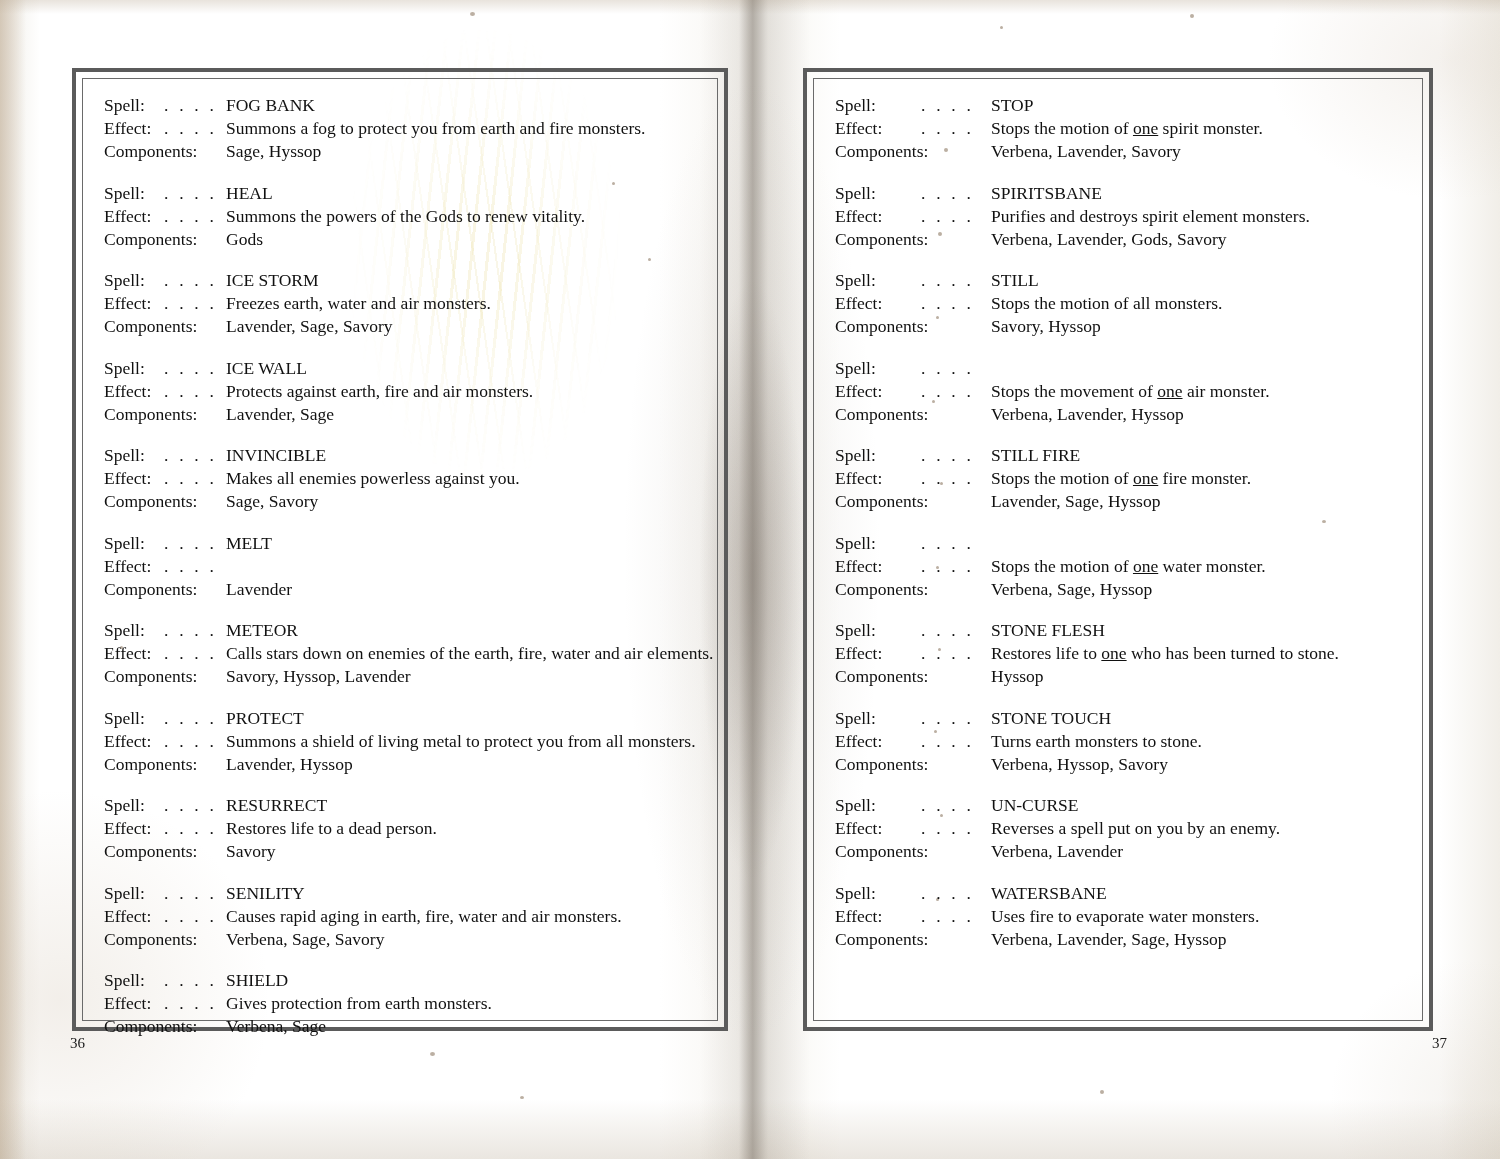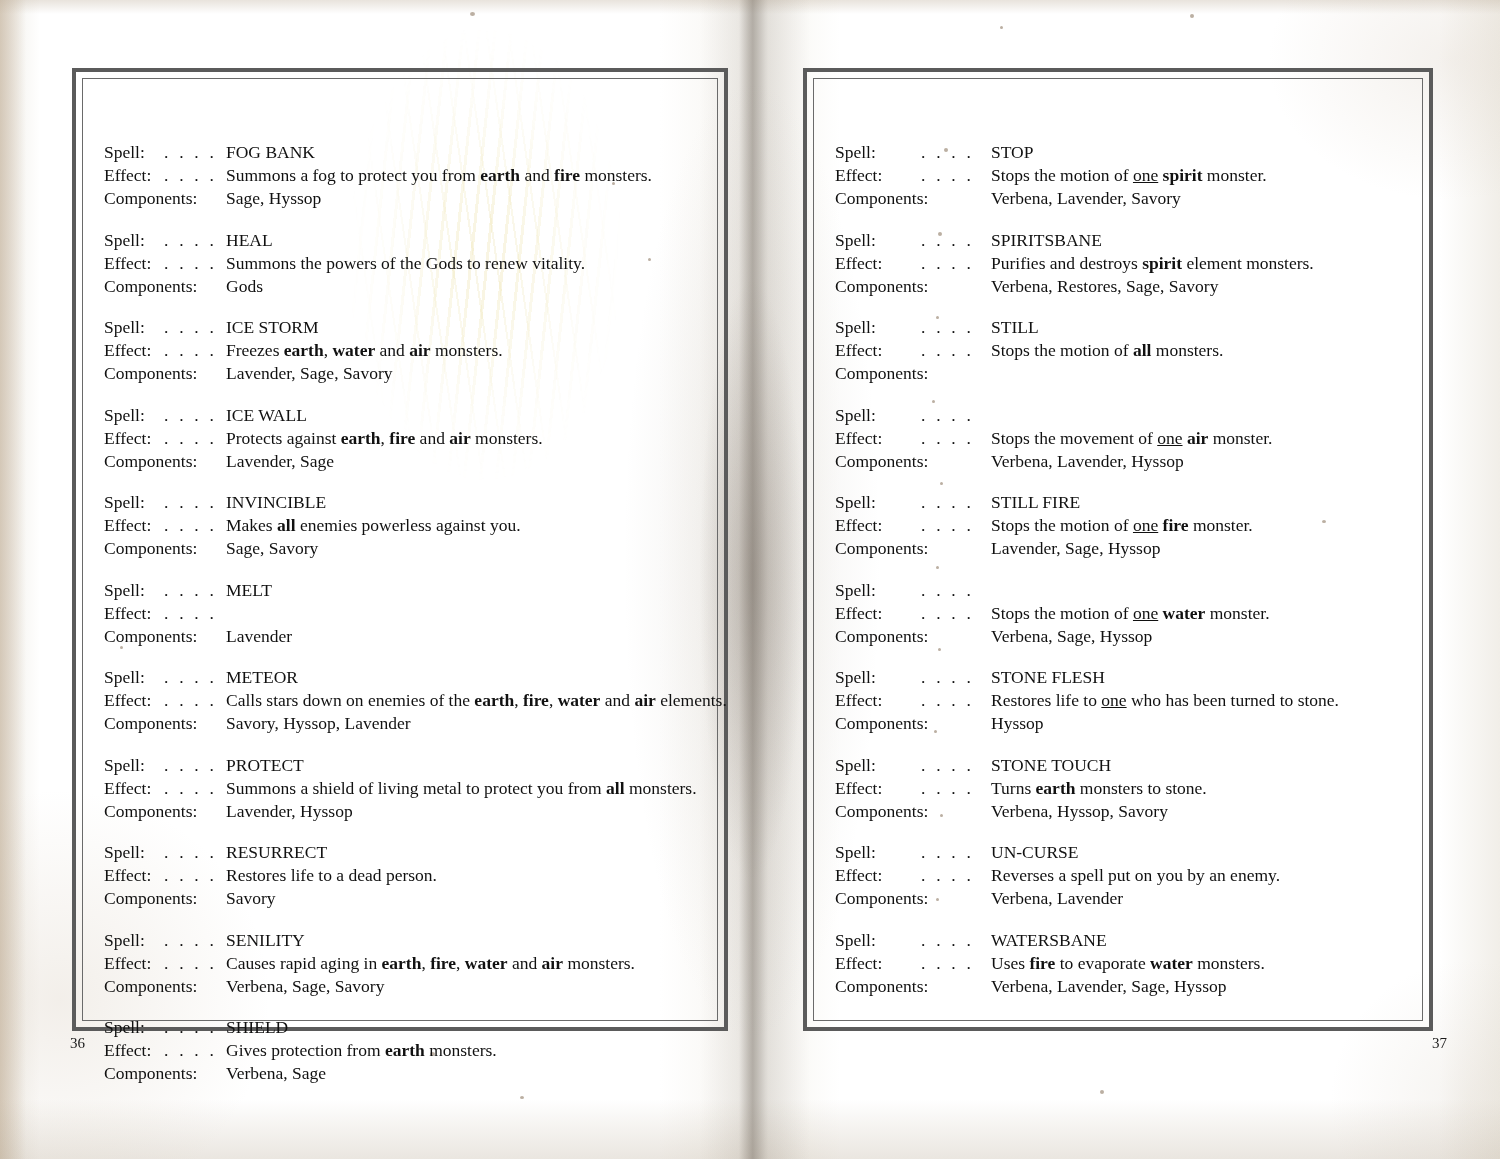--- a/index.html
+++ b/index.html
@@ -91,42 +91,41 @@
     left: 803px; top: 68px; width: 622px; height: 955px;
     border-width: 4px;
   }
 
   .entries {
     position: absolute;
     top: 22px;
     left: 28px;
     right: 14px;
     bottom: 10px;
-    margin-top: 47px;
   }
 
   .entry { margin-bottom: 18.5px; }
   .row {
     display: flex;
     align-items: baseline;
     font-size: 17.5px;
     line-height: 23px;
     white-space: nowrap;
   }
   .lbl {
     width: 76px;
     flex: 0 0 76px;
   }
   .dots {
     flex: 0 0 auto;
     letter-spacing: 3.2px;
     padding-right: 6px;
   }
   .val { flex: 1 1 auto; }
-  .val b { font-weight: bold; }
+  .val b { font-weight: normal; }
   .val u { }
 
   
   .left .lbl { width: 60px; flex: 0 0 60px; }
   .left .dots { width: 56px; flex: 0 0 56px; }
   .left .row.components .dots { visibility: hidden; }
 
   
   .right .lbl { width: 86px; flex: 0 0 86px; }
   .right .dots { width: 64px; flex: 0 0 64px; }
@@ -393,37 +392,38 @@
           <span class="val">SPIRITSBANE</span>
         </div>
         <div class="row effect">
           <span class="lbl">Effect:</span>
           <span class="dots">. . . .</span>
           <span class="val">Purifies and destroys <b>spirit</b> element monsters.</span>
         </div>
         <div class="row components">
           <span class="lbl">Components:</span>
           <span class="dots" style="visibility: hidden;">. . . .</span>
-          <span class="val">Verbena, Restores, Sage, Savory</span>
+          <span class="val">Verbena, Lavender, Gods, Savory</span>
         </div>
       </div>
       <div class="entry">
         <div class="row spell">
           <span class="lbl">Spell:</span>
           <span class="dots">. . . .</span>
           <span class="val">STILL</span>
         </div>
         <div class="row effect">
           <span class="lbl">Effect:</span>
           <span class="dots">. . . .</span>
           <span class="val">Stops the motion of <b>all</b> monsters.</span>
         </div>
         <div class="row components">
           <span class="lbl">Components:</span>
           <span class="dots" style="visibility: hidden;">. . . .</span>
+          <span class="val">Savory, Hyssop</span>
         </div>
       </div>
       <div class="entry">
         <div class="row spell">
           <span class="lbl">Spell:</span>
           <span class="dots">. . . .</span>
         </div>
         <div class="row effect">
           <span class="lbl">Effect:</span>
           <span class="dots">. . . .</span>

